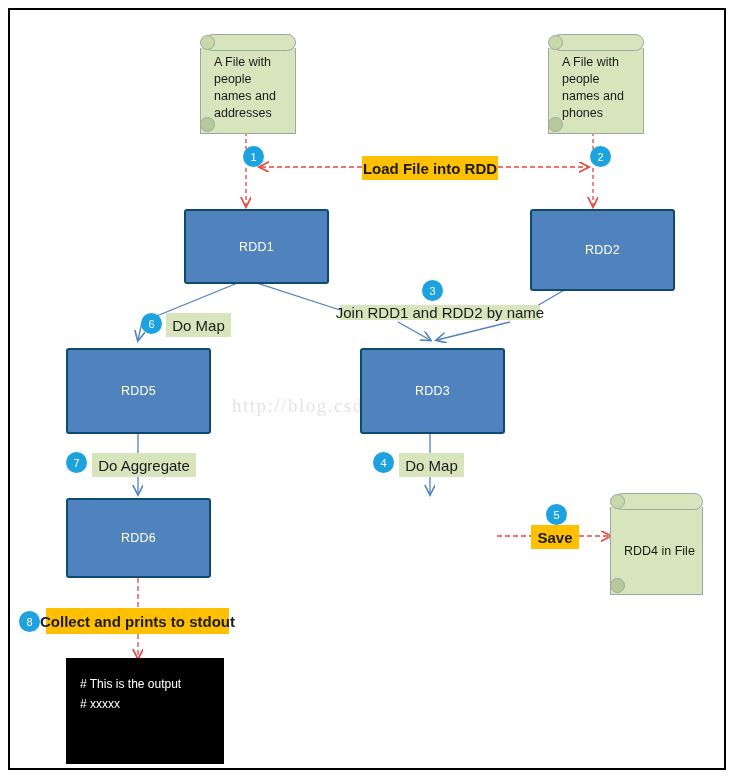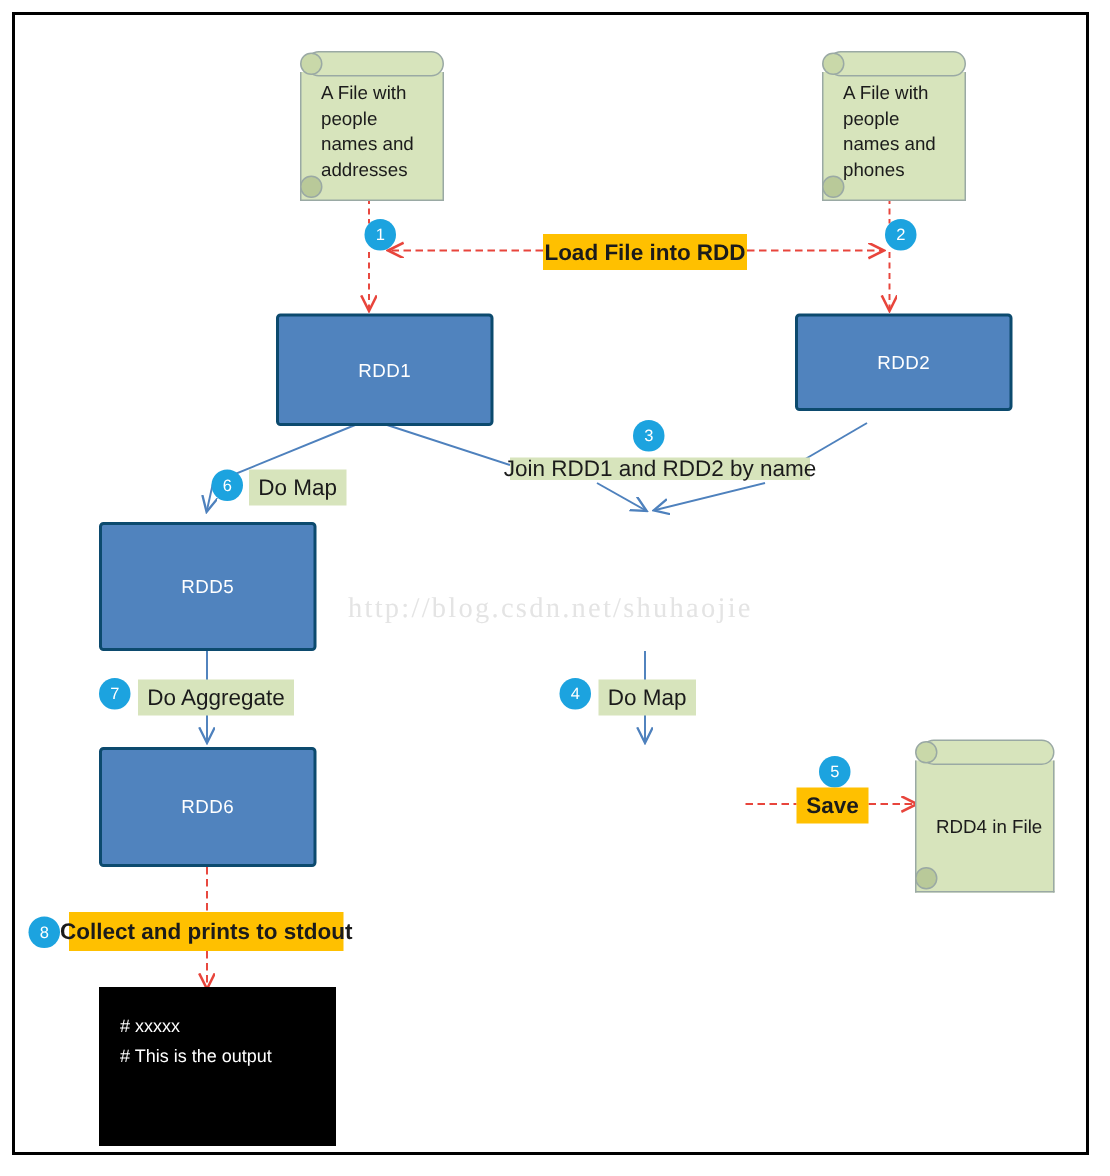--- a/index.html
+++ b/index.html
@@ -129,29 +129,30 @@
     <div class="curl-bl"></div>
     <div class="doctext">A File with people names and addresses</div>
   </div>
 
   <div class="node lbl lbl-orange" style="left:352px;top:146px;width:136px;height:24px;">Load File into RDD</div>
 
   <div class="badge" style="left:233px;top:136px;">1</div>
   <div class="badge" style="left:580px;top:136px;">2</div>
 
   <div class="node rdd" style="left:174px;top:199px;width:145px;height:75px;">RDD1</div>
-  <div class="node rdd" style="left:520px;top:199px;width:145px;height:65px;">RDD2</div>
+  <div class="node rdd" style="left:520px;top:199px;width:145px;height:82px;">RDD2</div>
 
   <div class="badge" style="left:412px;top:270px;">3</div>
   <div class="node lbl lbl-green" style="left:330px;top:295px;width:200px;height:15px;">Join RDD1 and RDD2 by name</div>
 
   <div class="badge" style="left:131px;top:303px;">6</div>
   <div class="node lbl lbl-green" style="left:156px;top:303px;width:65px;height:24px;">Do Map</div>
 
   <div class="node rdd" style="left:56px;top:338px;width:145px;height:86px;">RDD5</div>
+  <div class="node rdd" style="left:350px;top:338px;width:145px;height:86px;">RDD3</div>
 
   <div class="badge" style="left:56px;top:442px;">7</div>
   <div class="node lbl lbl-green" style="left:82px;top:443px;width:104px;height:24px;">Do Aggregate</div>
 
   <div class="badge" style="left:363px;top:442px;">4</div>
   <div class="node lbl lbl-green" style="left:389px;top:443px;width:65px;height:24px;">Do Map</div>
 
   <div class="node rdd" style="left:56px;top:488px;width:145px;height:80px;">RDD6</div>
 
   <div class="badge" style="left:536px;top:494px;">5</div>
@@ -162,17 +163,17 @@
     <div class="toproll"></div>
     <div class="curl-tl"></div>
     <div class="curl-bl"></div>
     <div class="doctext">RDD4 in File</div>
   </div>
 
   <div class="badge" style="left:9px;top:601px;">8</div>
   <div class="node lbl lbl-orange" style="left:36px;top:598px;width:183px;height:26px;">Collect and prints to stdout</div>
 
   <div class="node terminal" style="left:56px;top:648px;width:158px;height:106px;">
+    <div># This is the output</div>
     <div># xxxxx</div>
-    <div># This is the output</div>
   </div>
 
 </div>
 
 </body></html>

